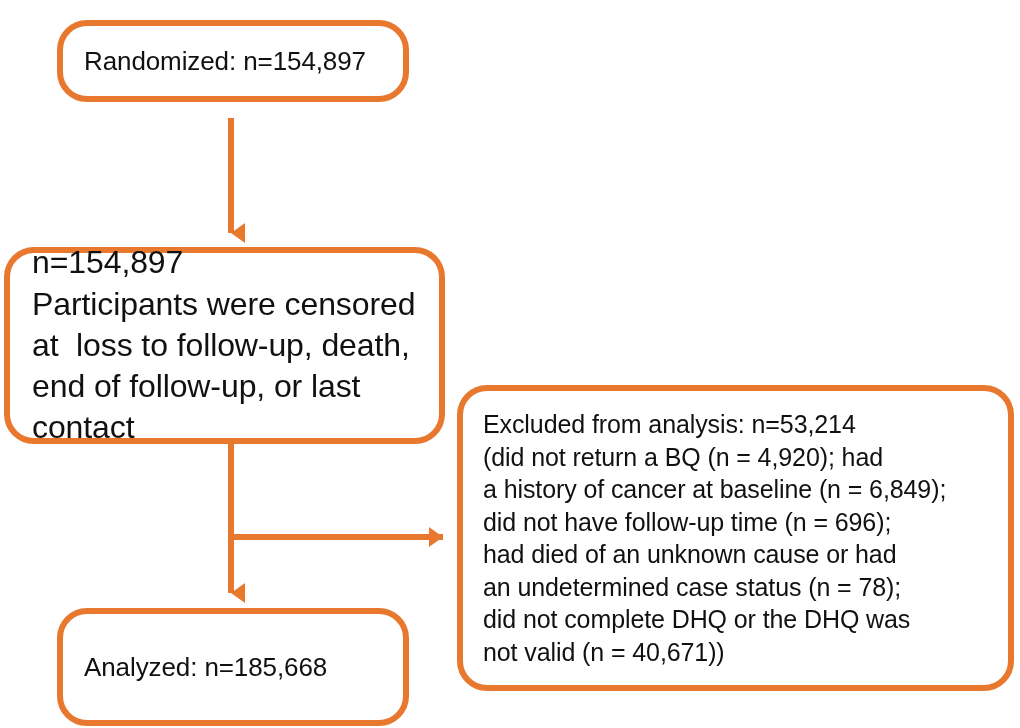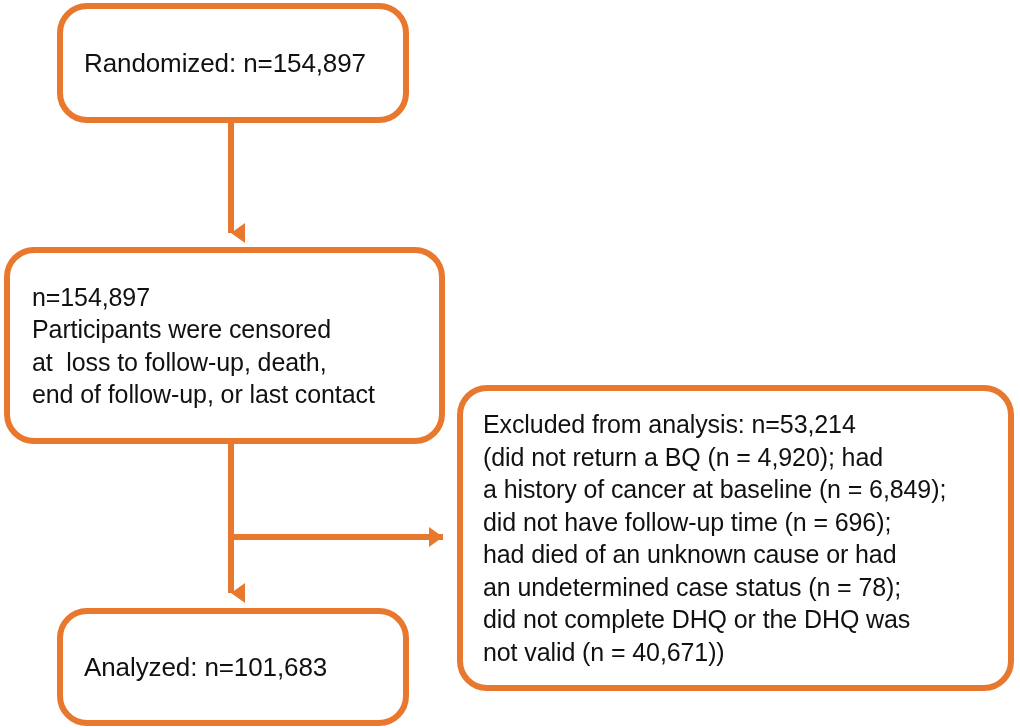--- a/index.html
+++ b/index.html
@@ -42,35 +42,35 @@
   .box-text {
     white-space: pre-wrap;
     color: #111111;
     font-family: "Liberation Sans", sans-serif;
     line-height: 1.33;
     letter-spacing: -0.1px;
   }
 
   
   #box-randomized {
-    left: 57px;  top: 3px;
-    width: 352px; height: 120px;
+    left: 57px;  top: 20px;
+    width: 352px; height: 82px;
   }
   #box-randomized .box-text {
     font-size: 26px;
     padding-left: 21px;
   }
 
   
   #box-censored {
     left: 4px;  top: 247px;
     width: 441px; height: 197px;
   }
   #box-censored .box-text {
-    font-size: 25px;
+    font-size: 32px;
     padding-left: 22px;
     line-height: 1.29;
   }
 
   
   #box-excluded {
     left: 457px; top: 385px;
     width: 557px; height: 306px; align-items: center;
   }
   #box-excluded .box-text {
@@ -127,16 +127,16 @@
 (did not return a BQ (n = 4,920); had
 a history of cancer at baseline (n = 6,849);
 did not have follow-up time (n = 696);
 had died of an unknown cause or had
 an undetermined case status (n = 78);
 did not complete DHQ or the DHQ was
 not valid (n = 40,671))</div>
   </div>
 
   <div class="flow-box" id="box-analyzed">
-    <div class="box-text">Analyzed: n=101,683</div>
+    <div class="box-text">Analyzed: n=185,668</div>
   </div>
 
 </div>
 
 </body></html>

